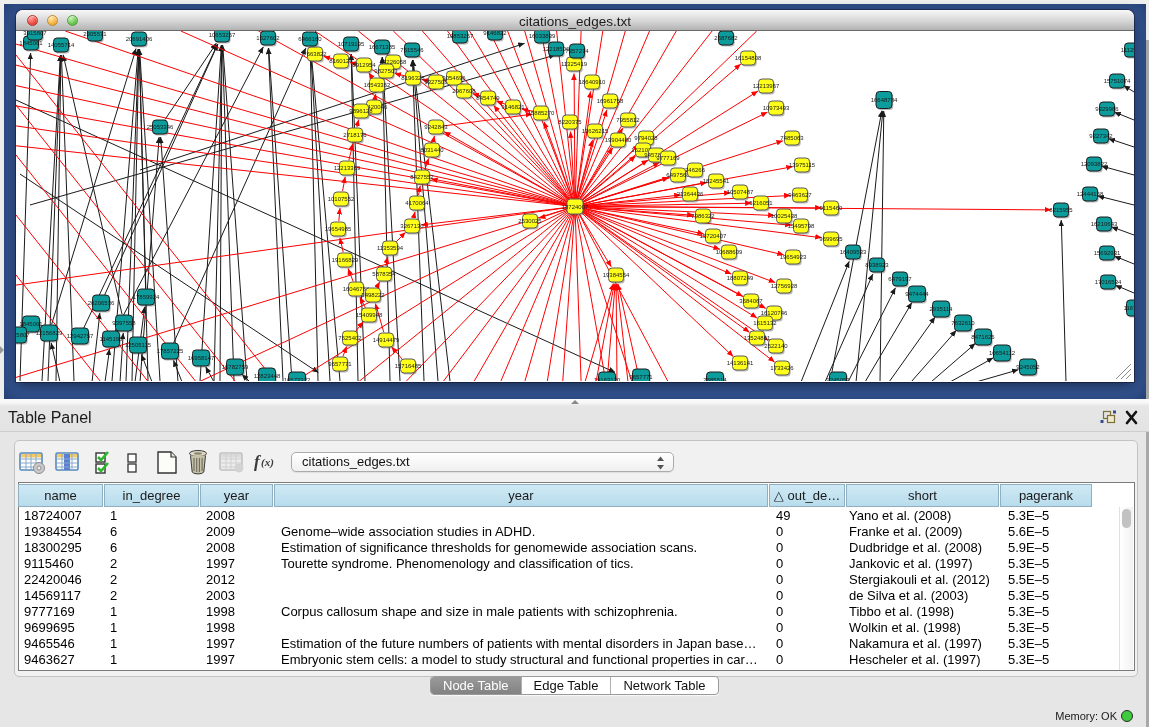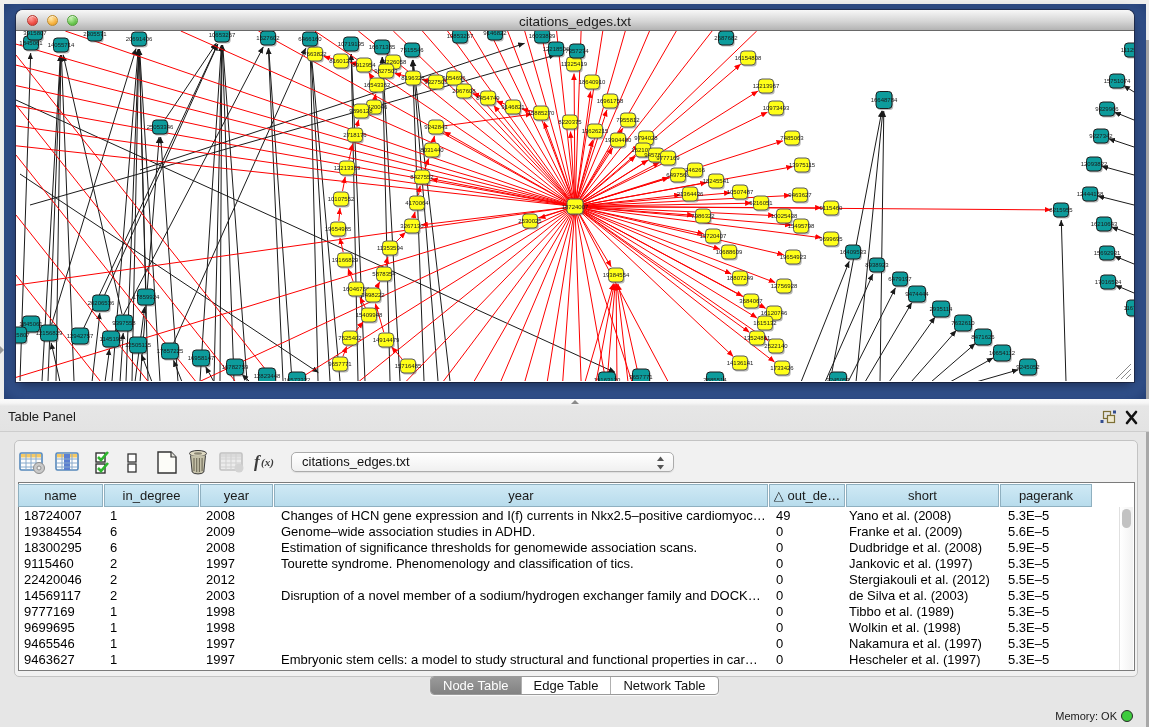--- a/index.html
+++ b/index.html
@@ -3,21 +3,21 @@
 *{margin:0;padding:0;box-sizing:border-box}
 body{width:1149px;height:727px;overflow:hidden;background:#e6e6e6;font-family:"Liberation Sans",sans-serif;position:relative}
 #desk{position:absolute;left:4px;top:4px;width:1142px;height:395px;background:#3d63a6;box-shadow:inset 0 0 22px rgba(5,15,45,.55)}
 #rstrip{position:absolute;left:1146px;top:40px;width:3px;height:687px;background:#a8a8a8}
 #win{position:absolute;left:16px;top:10px;width:1118px;height:372px;border-radius:7px 7px 0 0;box-shadow:0 4px 14px rgba(0,0,15,.6),0 0 0 1px rgba(30,30,45,.55);background:#fff}
 #tbar{position:absolute;left:0;top:0;width:100%;height:21px;border-radius:7px 7px 0 0;background:linear-gradient(#f8f8f8,#d6d6d6 55%,#b3b3b3);border-bottom:1px solid #696969}
 #tbar .tl{position:absolute;top:15px;width:11px;height:11px;border-radius:50%;box-shadow:inset 0 1px 1px rgba(255,255,255,.7)}
 #ttext{position:absolute;top:4px;left:0;width:100%;text-align:center;font-size:13.5px;color:#1c1c1c}
 #canvas{position:absolute;left:0;top:21px;width:1118px;height:350px;background:#fff;overflow:hidden}
 #panelhead{position:absolute;left:0;top:399px;width:1149px;height:33px;background:linear-gradient(#fbfbfb 0px,#f6f6f6 4px,#e6e6e6 7px,#e3e3e3);border-bottom:1px solid #cdcdcd}
-#panelhead .t{position:absolute;left:8px;top:10px;font-size:13px;color:#1a1a1a}
+#panelhead .t{position:absolute;left:8px;top:10px;font-size:16px;color:#1a1a1a}
 #box{position:absolute;left:14px;top:440px;width:1124px;height:237px;background:#f1f1f1;border:1px solid #c3c3c3;border-radius:5px}
 #tblwrap{position:absolute;left:18px;top:482px;width:1117px;height:189px;background:#fff;border:1px solid #7b7b7b}
 .hcell{position:absolute;top:484px;height:23px;background:linear-gradient(#cfe9f5,#b8dcec);border:1px solid #8fb0c0;font-size:13px;color:#1a1a1a;text-align:center;line-height:21px}
 .trow{position:absolute;left:0;height:16px;width:1118px;font-size:13px;color:#000}
 .trow span{position:absolute;top:0;white-space:nowrap}
 #combo{position:absolute;left:291px;top:452px;width:383px;height:20px;background:linear-gradient(#fff,#f0f0f0);border:1px solid #ababab;border-radius:5px;font-size:13px;color:#111;line-height:18px;padding-left:10px;box-shadow:0 1px 1px rgba(0,0,0,.08)}
 #tabs{position:absolute;left:430px;top:676px;height:19px;border:1px solid #9a9a9a;border-radius:4px;background:#fff;display:flex;overflow:hidden;box-shadow:0 1px 1px rgba(255,255,255,.8)}
 #tabs div{font-size:13px;line-height:18px;padding:0 12px;color:#111;border-right:1px solid #b0b0b0}
 #tabs div.sel{background:linear-gradient(#9a9a9a,#828282);color:#fff}
 #tabs div:last-child{border-right:none}
@@ -729,21 +729,20 @@
 <div class="hcell" style="left:104px;width:95px">in_degree</div>
 <div class="hcell" style="left:200px;width:73px">year</div>
 <div class="hcell" style="left:274px;width:494px">year</div>
 <div class="hcell" style="left:769px;width:76px">△ out_de…</div>
 <div class="hcell" style="left:846px;width:153px">short</div>
 <div class="hcell" style="left:1000px;width:92px">pagerank</div>
 <div class="trow" style="top:508px">
     <span style="left:24px">18724007</span>
     <span style="left:110px">1</span>
     <span style="left:206px">2008</span>
-    <span style="left:281px">Changes of HCN gene expression and I(f) currents in Nkx2.5–positive cardiomyoc…</span>
     <span style="left:776px">49</span>
     <span style="left:849px">Yano et al. (2008)</span>
     <span style="left:1008px">5.3E–5</span>
   </div>
 <div class="trow" style="top:524px">
     <span style="left:24px">19384554</span>
     <span style="left:110px">6</span>
     <span style="left:206px">2009</span>
     <span style="left:281px">Genome–wide association studies in ADHD.</span>
     <span style="left:776px">0</span>
@@ -773,45 +772,46 @@
     <span style="left:110px">2</span>
     <span style="left:206px">2012</span>
     <span style="left:776px">0</span>
     <span style="left:849px">Stergiakouli et al. (2012)</span>
     <span style="left:1008px">5.5E–5</span>
   </div>
 <div class="trow" style="top:588px">
     <span style="left:24px">14569117</span>
     <span style="left:110px">2</span>
     <span style="left:206px">2003</span>
-    <span style="left:281px">Disruption of a novel member of a sodium/hydrogen exchanger family and DOCK…</span>
     <span style="left:776px">0</span>
     <span style="left:849px">de Silva et al. (2003)</span>
     <span style="left:1008px">5.3E–5</span>
   </div>
 <div class="trow" style="top:604px">
     <span style="left:24px">9777169</span>
     <span style="left:110px">1</span>
     <span style="left:206px">1998</span>
+    <span style="left:281px">Corpus callosum shape and size in male patients with schizophrenia.</span>
     <span style="left:776px">0</span>
-    <span style="left:849px">Tibbo et al. (1989)</span>
+    <span style="left:849px">Tibbo et al. (1998)</span>
     <span style="left:1008px">5.3E–5</span>
   </div>
 <div class="trow" style="top:620px">
     <span style="left:24px">9699695</span>
     <span style="left:110px">1</span>
     <span style="left:206px">1998</span>
     <span style="left:776px">0</span>
     <span style="left:849px">Wolkin et al. (1998)</span>
     <span style="left:1008px">5.3E–5</span>
   </div>
 <div class="trow" style="top:636px">
     <span style="left:24px">9465546</span>
     <span style="left:110px">1</span>
     <span style="left:206px">1997</span>
+    <span style="left:281px">Estimation of the future numbers of patients with mental disorders in Japan base…</span>
     <span style="left:776px">0</span>
     <span style="left:849px">Nakamura et al. (1997)</span>
     <span style="left:1008px">5.3E–5</span>
   </div>
 <div class="trow" style="top:652px">
     <span style="left:24px">9463627</span>
     <span style="left:110px">1</span>
     <span style="left:206px">1997</span>
     <span style="left:281px">Embryonic stem cells: a model to study structural and functional properties in car…</span>
     <span style="left:776px">0</span>

